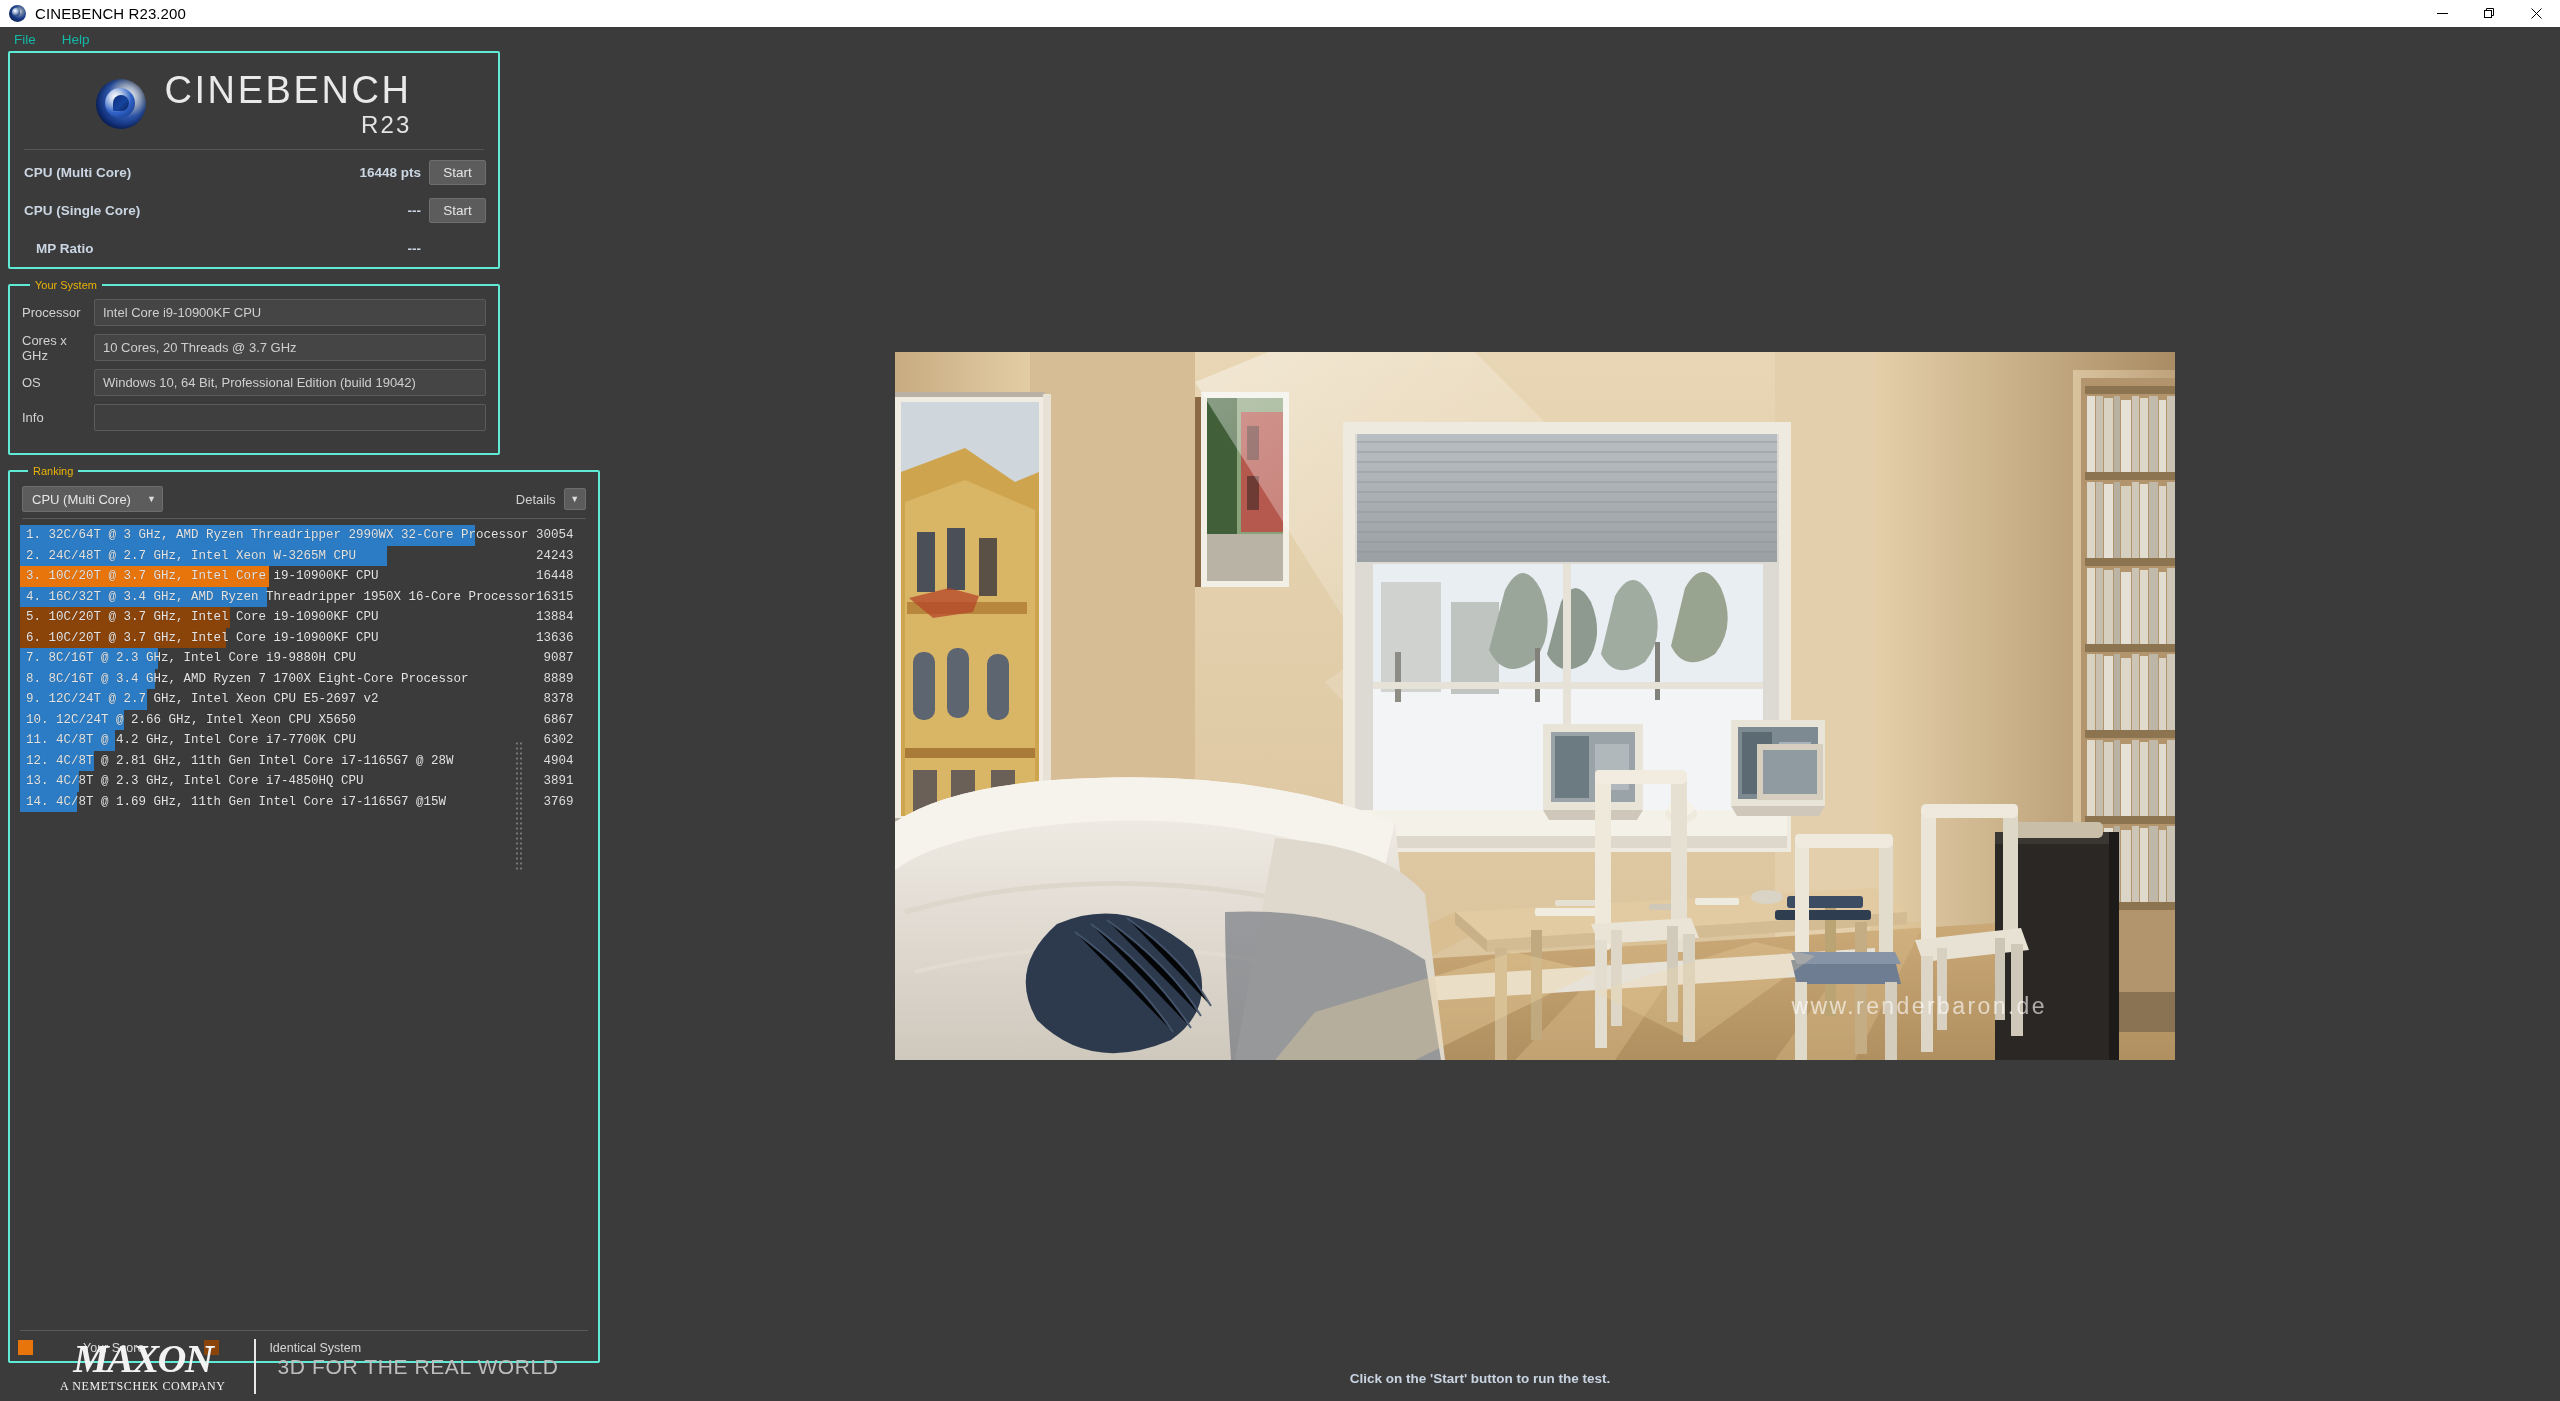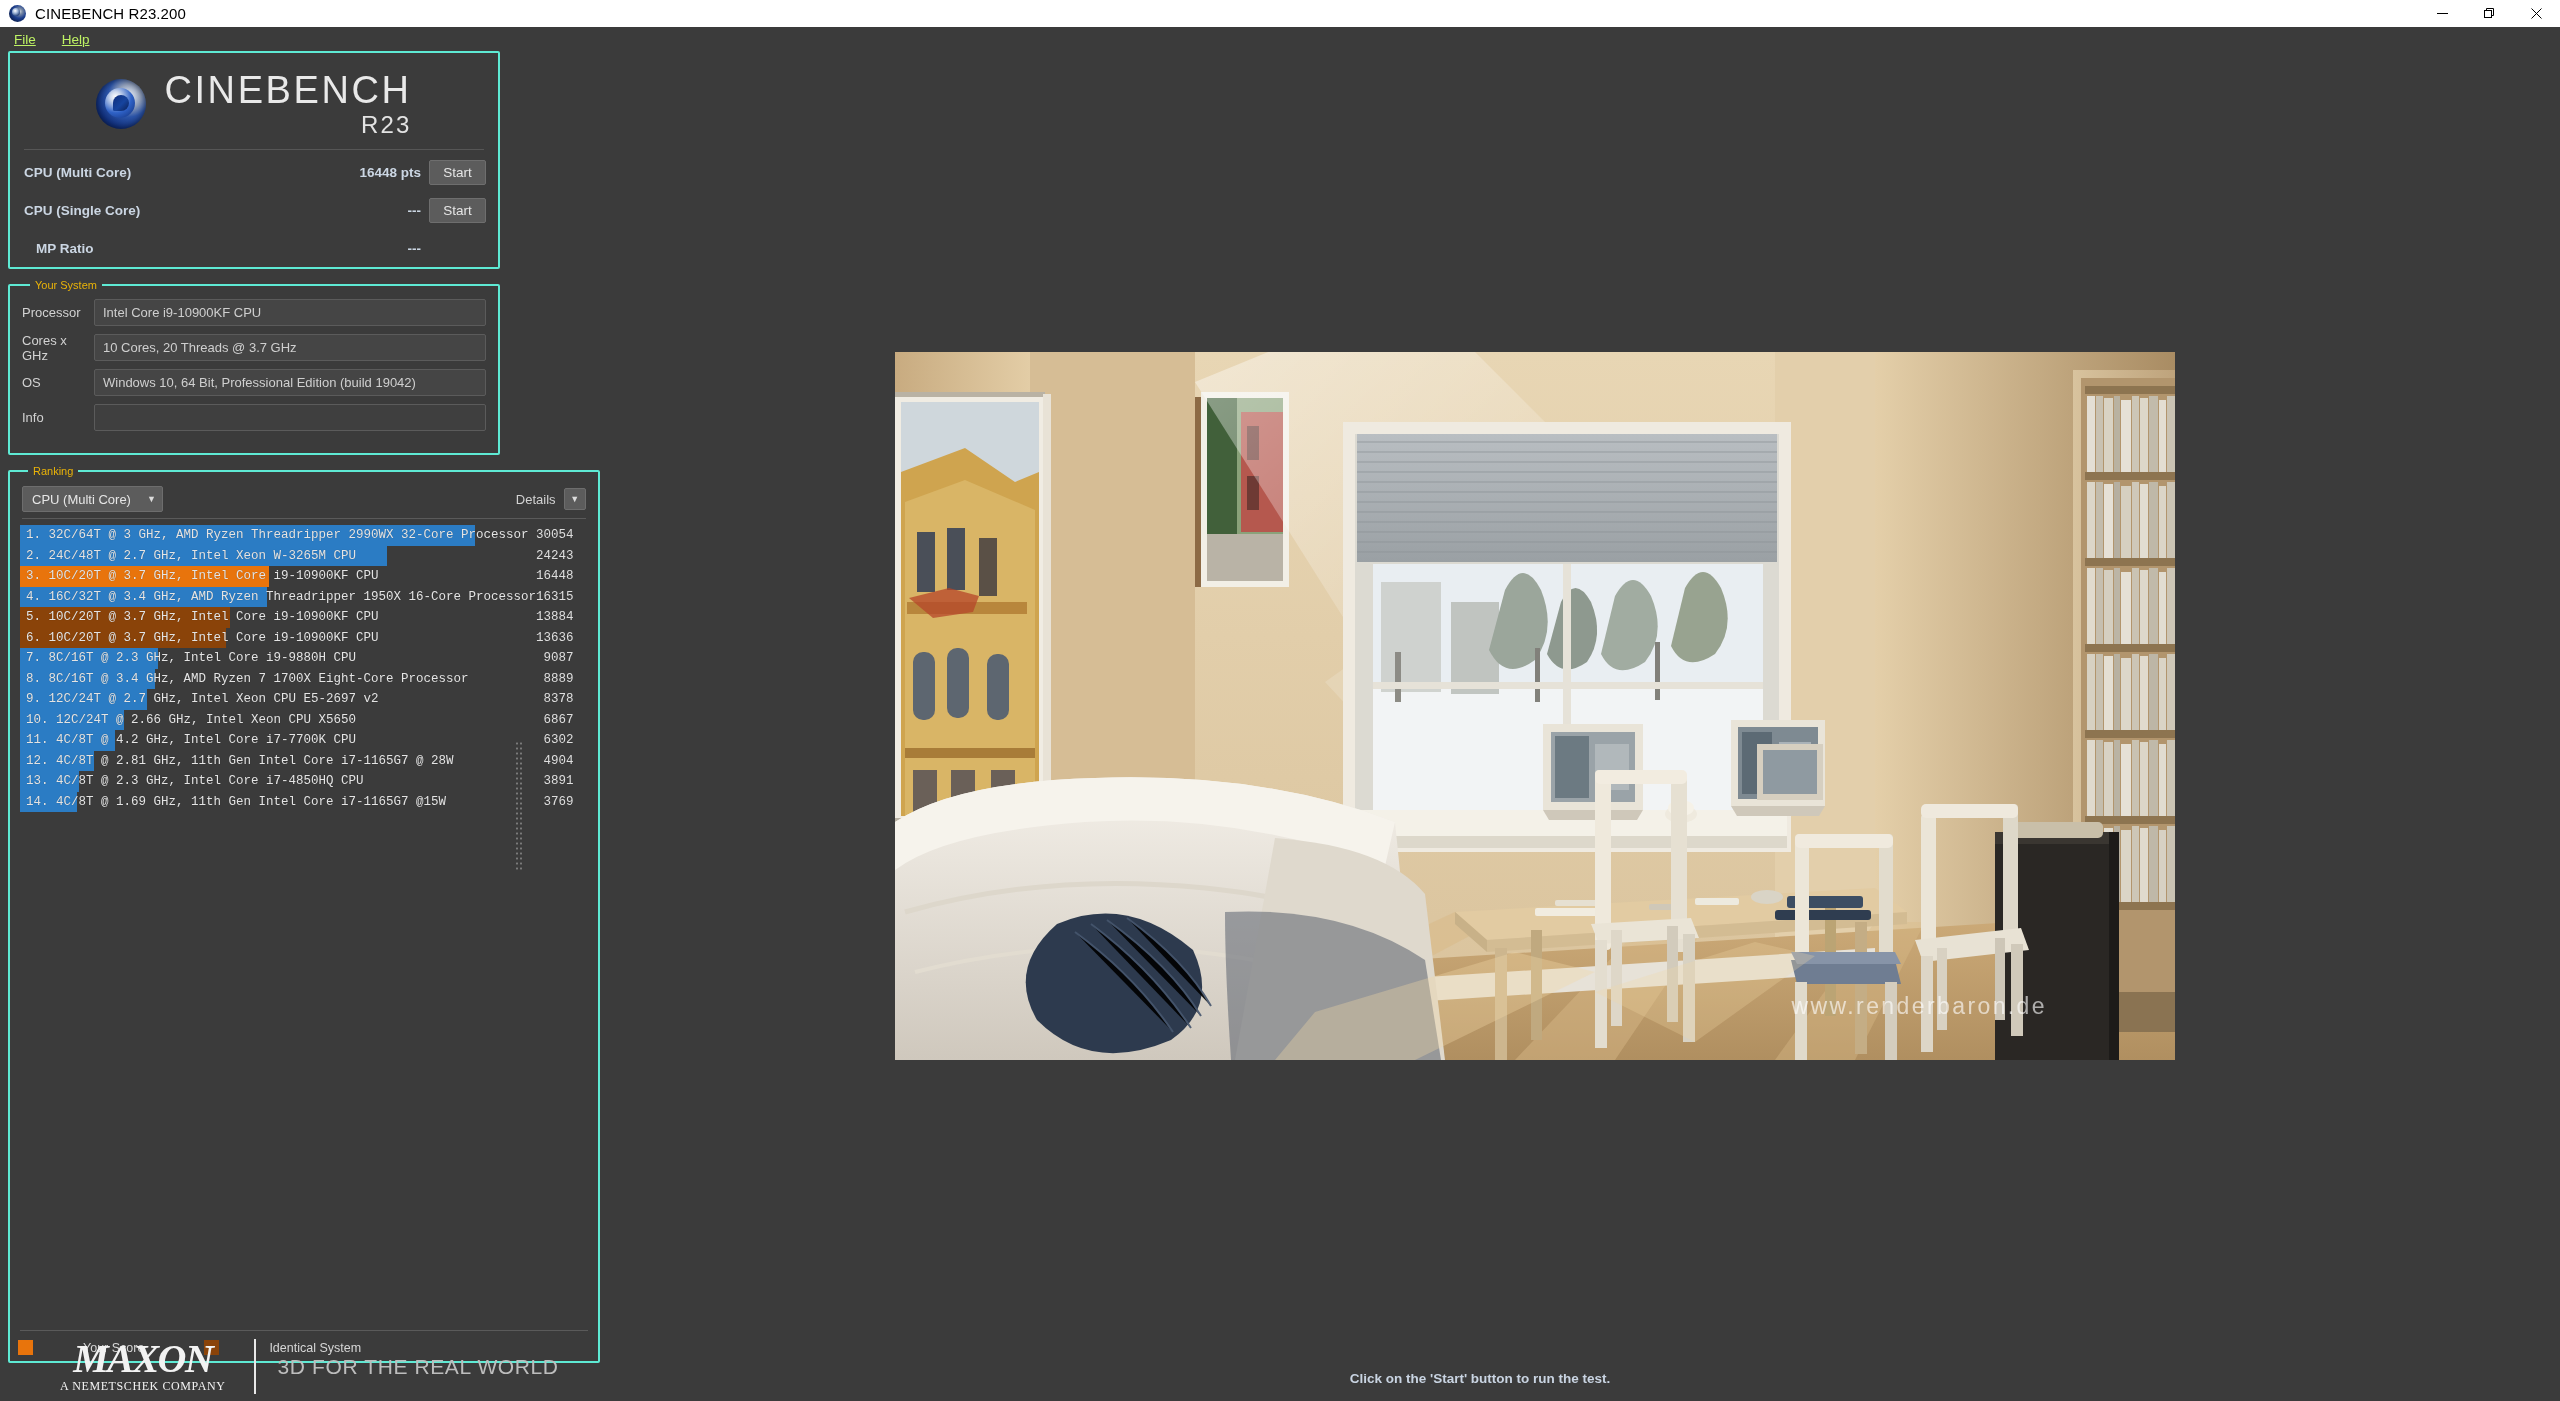--- a/index.html
+++ b/index.html
@@ -34,21 +34,21 @@
     color: #000;
   }
   .win-btn svg { display: block; }
 
   
   #menubar {
     position: absolute; left: 0; top: 27px; width: 2560px; height: 24px;
     background: #3b3b3b; display: flex; align-items: center;
   }
   .menu-item {
-    font-size: 13.5px; color: #bef264; padding: 2px 12px; margin-left: 2px; text-decoration: underline;
+    font-size: 13.5px; color: #14b8a6; padding: 2px 12px; margin-left: 2px;
   }
 
   
   #left-panel {
     position: absolute; left: 8px; top: 51px; width: 492px; height: 1290px;
   }
 
   fieldset.grp {
     border: 2px solid #5eead4; border-radius: 2px;
     padding: 0; margin: 0 0 10px 0; background: transparent;

